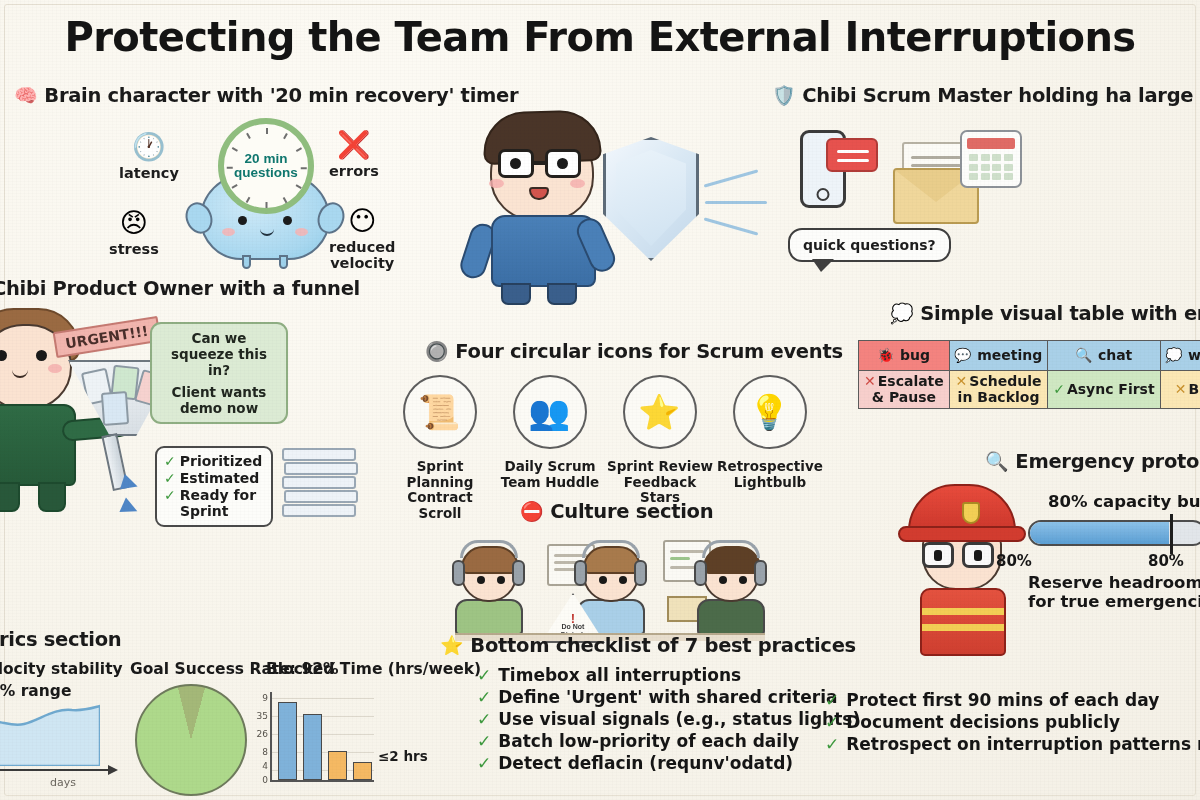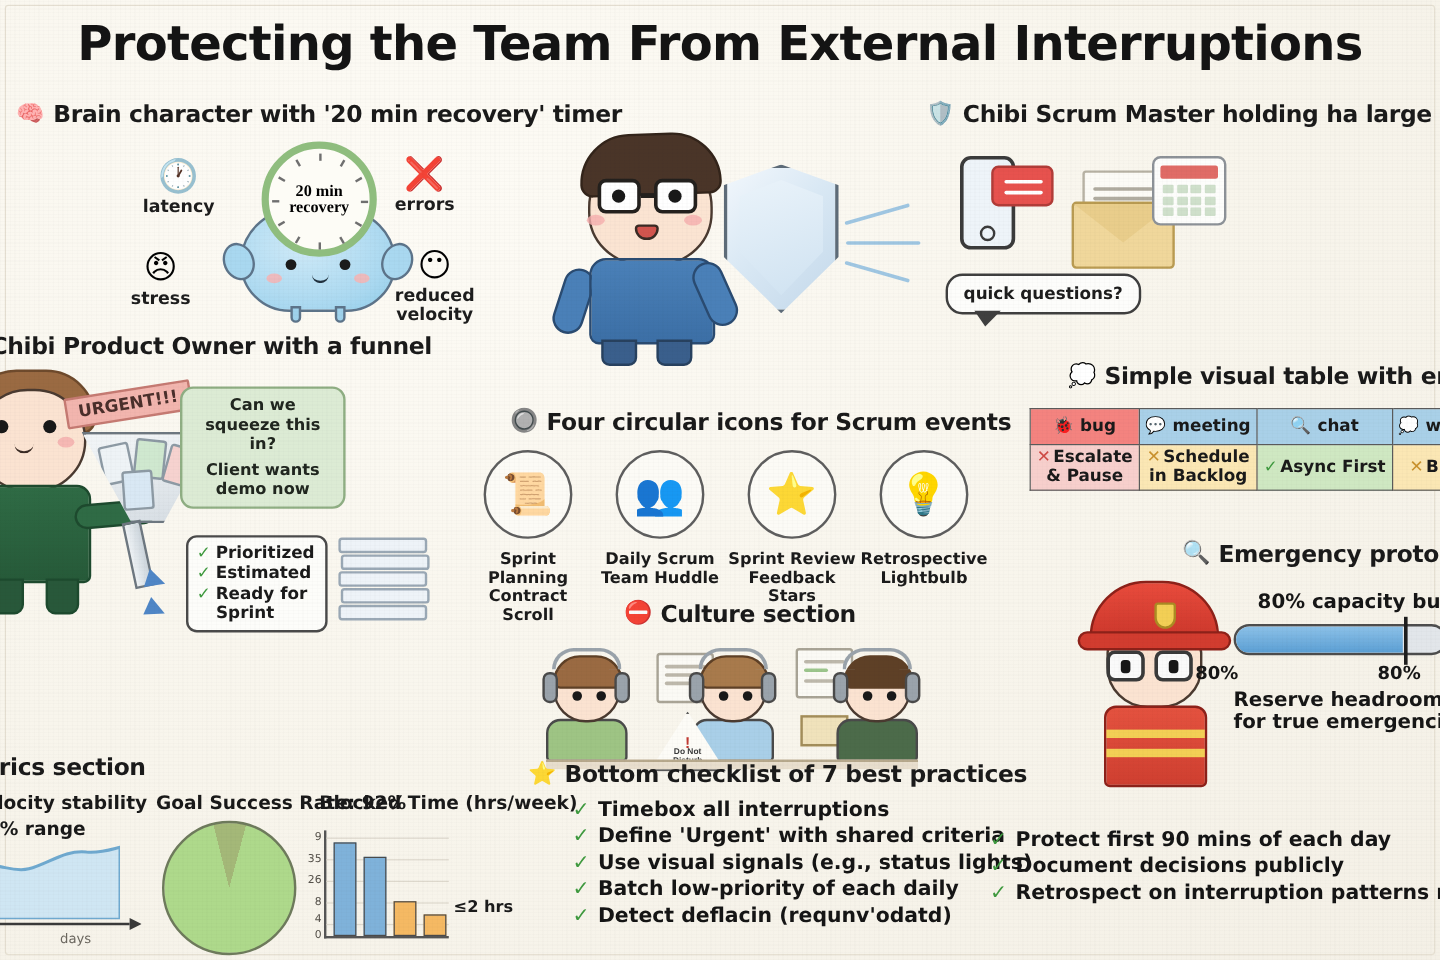--- a/index.html
+++ b/index.html
@@ -65,22 +65,22 @@
   .b-foot{ position:absolute; bottom:-11px; width:9px; height:14px; background:#9fd2ec;
            border:2px solid #5d748a; border-radius:0 0 6px 6px; }
   .b-foot.l{ left:40px; } .b-foot.r{ right:40px; }
 
   .timer{
     position:absolute; left:123px; top:6px; width:96px; height:96px;
     border:6px solid #8fbd7e; border-radius:50%;
     background:#fdfcf6; display:flex; align-items:center; justify-content:center;
     flex-direction:column; z-index:4;
   }
-  .timer span{ font-size:13.5px; font-weight:bold; color:#000000; line-height:1.05;
-               font-family:Liberation Serif, serif; }
+  .timer span{ font-size:13.5px; font-weight:bold; color:#0f766e; line-height:1.05;
+               font-family:Liberation Sans, sans-serif; }
   .tick{ position:absolute; width:1.5px; height:6px; background:#6f6f6f; left:50%; top:4px; transform-origin:50% 40px; }
 
   .mini{ position:absolute; display:flex; flex-direction:column; align-items:center; gap:4px; }
   .mini .glyph{ font-size:27px; line-height:1; }
 
   
   #sm-panel{ position:absolute; left:455px; top:105px; width:360px; height:200px; }
   .sm-head{ position:absolute; left:35px; top:20px; width:104px; height:96px;
             background:#fbe4d2; border:2px solid #4a3a30; border-radius:48px 48px 44px 44px; }
   .sm-hair{ position:absolute; left:28px; top:6px; width:118px; height:52px;
@@ -302,21 +302,21 @@
       <div class="b-eye r"></div>
       <div class="b-cheek l"></div>
       <div class="b-cheek r"></div>
       <div class="b-mouth"></div>
       <div class="b-foot l"></div>
       <div class="b-foot r"></div>
     </div>
 
     <div class="timer">
       <span>20 min</span>
-      <span>recovery</span>
+      <span>questions</span>
       <div class="tick" style="transform:rotate(0deg) translateY(0)"></div>
       <div class="tick" style="transform:rotate(30deg)"></div>
       <div class="tick" style="transform:rotate(60deg)"></div>
       <div class="tick" style="transform:rotate(90deg)"></div>
       <div class="tick" style="transform:rotate(120deg)"></div>
       <div class="tick" style="transform:rotate(150deg)"></div>
       <div class="tick" style="transform:rotate(180deg)"></div>
       <div class="tick" style="transform:rotate(210deg)"></div>
       <div class="tick" style="transform:rotate(240deg)"></div>
       <div class="tick" style="transform:rotate(270deg)"></div>

